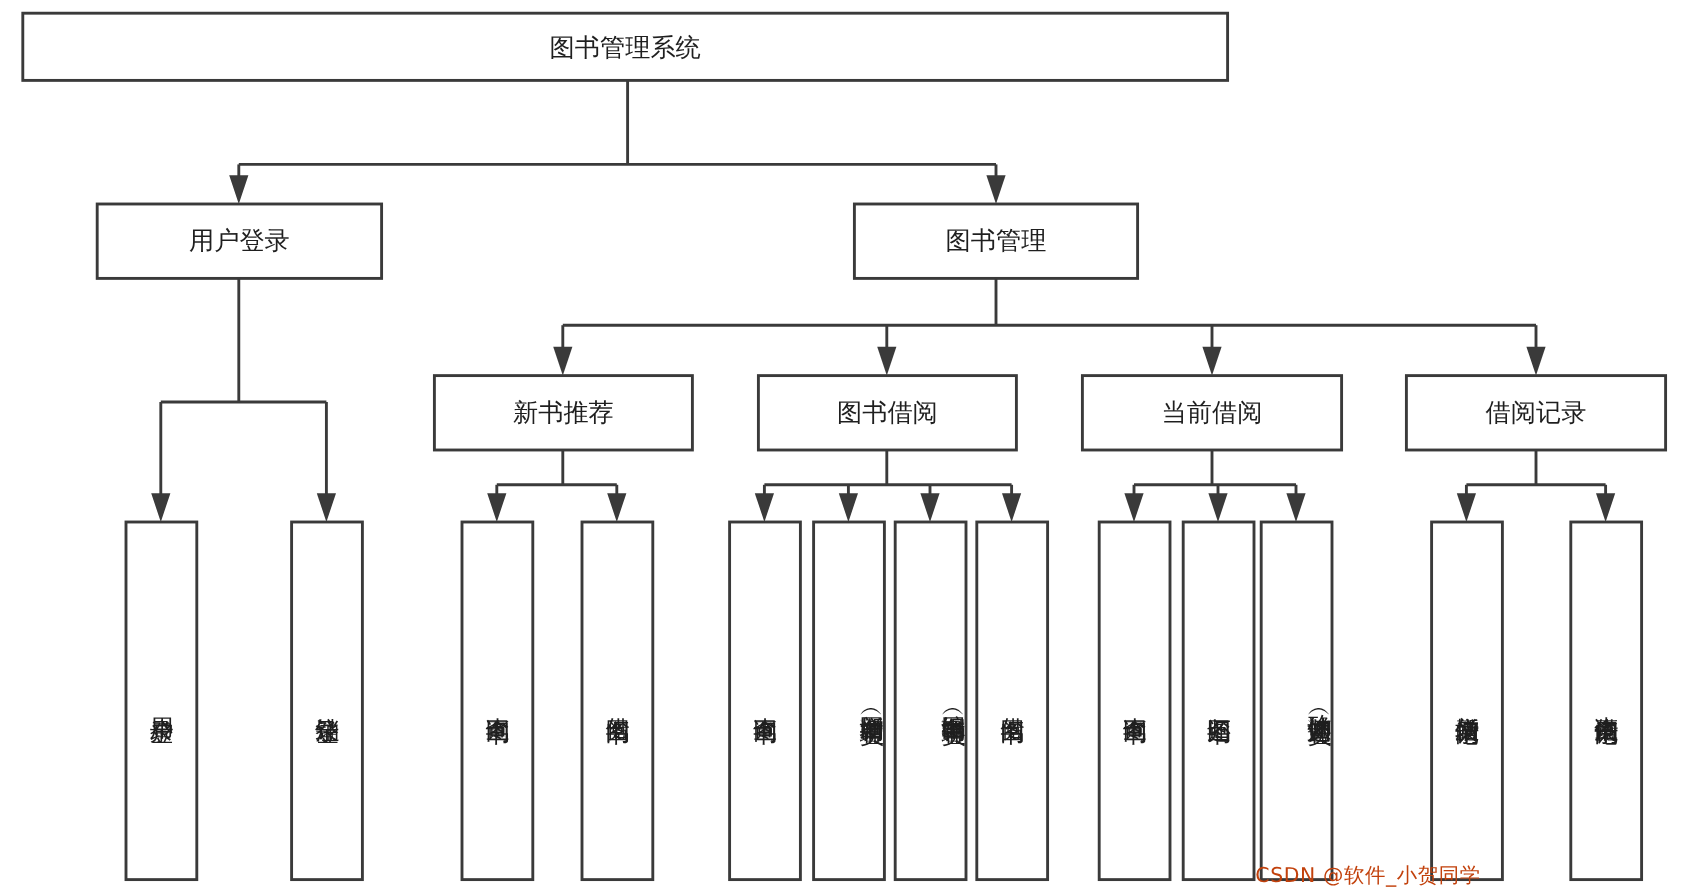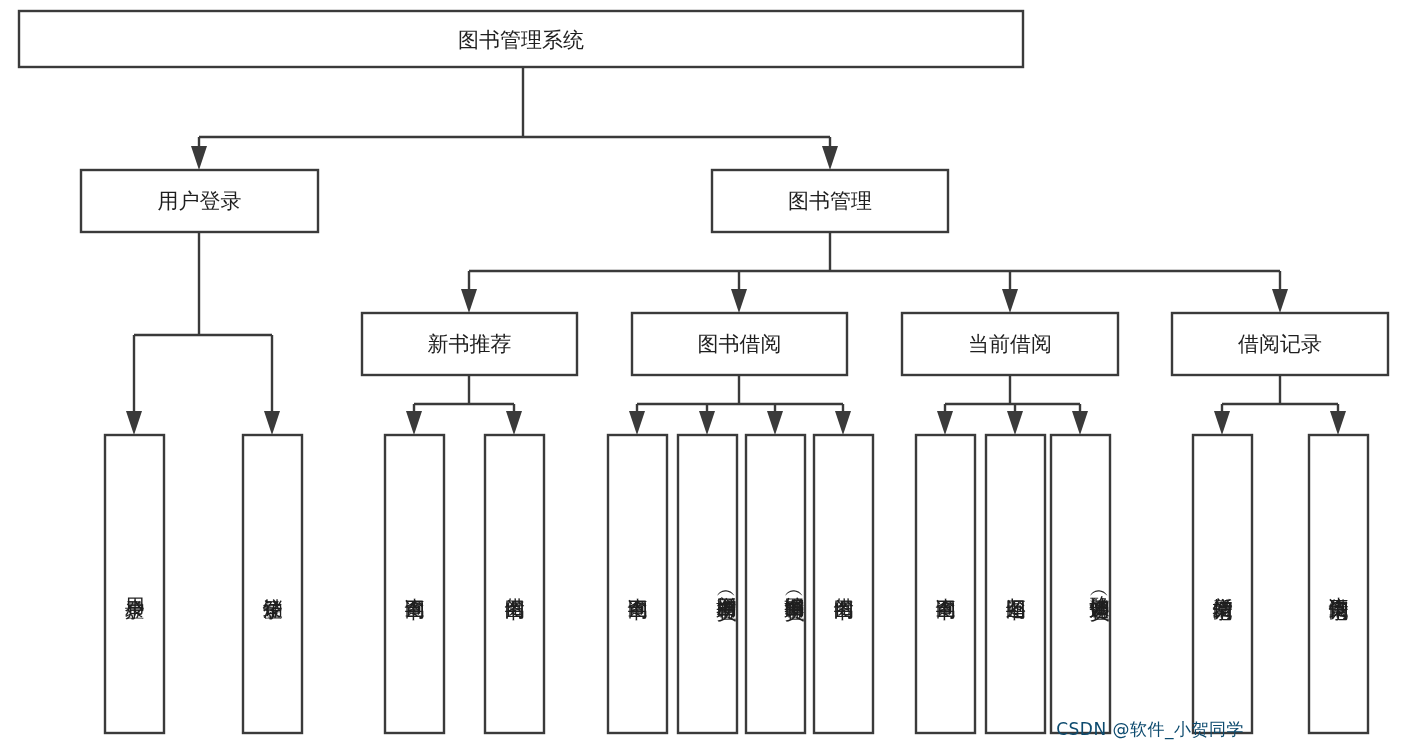--- a/index.html
+++ b/index.html
@@ -10,21 +10,20 @@
   body {
     width: 1405px;
     height: 747px;
     font-family: "DejaVu Sans", "Liberation Sans", sans-serif;
     overflow: hidden;
   }
   #diagram-root {
     position: relative;
     width: 1242px;
     height: 747px;
-    padding-left: 10px;
   }
   svg.flow {
     position: absolute;
     top: 0;
     left: 0;
     width: 1405px;
     height: 747px;
     display: block;
   }
   .node-box {
@@ -63,21 +62,21 @@
     justify-content: center;
     white-space: nowrap;
     pointer-events: none;
   }
   .watermark {
     position: absolute;
     right: 8px;
     bottom: 6px;
     font-family: "DejaVu Sans", "Liberation Sans", sans-serif;
     font-size: 17px;
-    color: #0c4a6e;
+    color: #c2410c;
     white-space: nowrap;
     letter-spacing: 0.5px;
   }
 </style>
 </head>
 <body>
 
 <div id="diagram-root">
 
   <svg class="flow" viewBox="0 0 1405 747" xmlns="http://www.w3.org/2000/svg">

